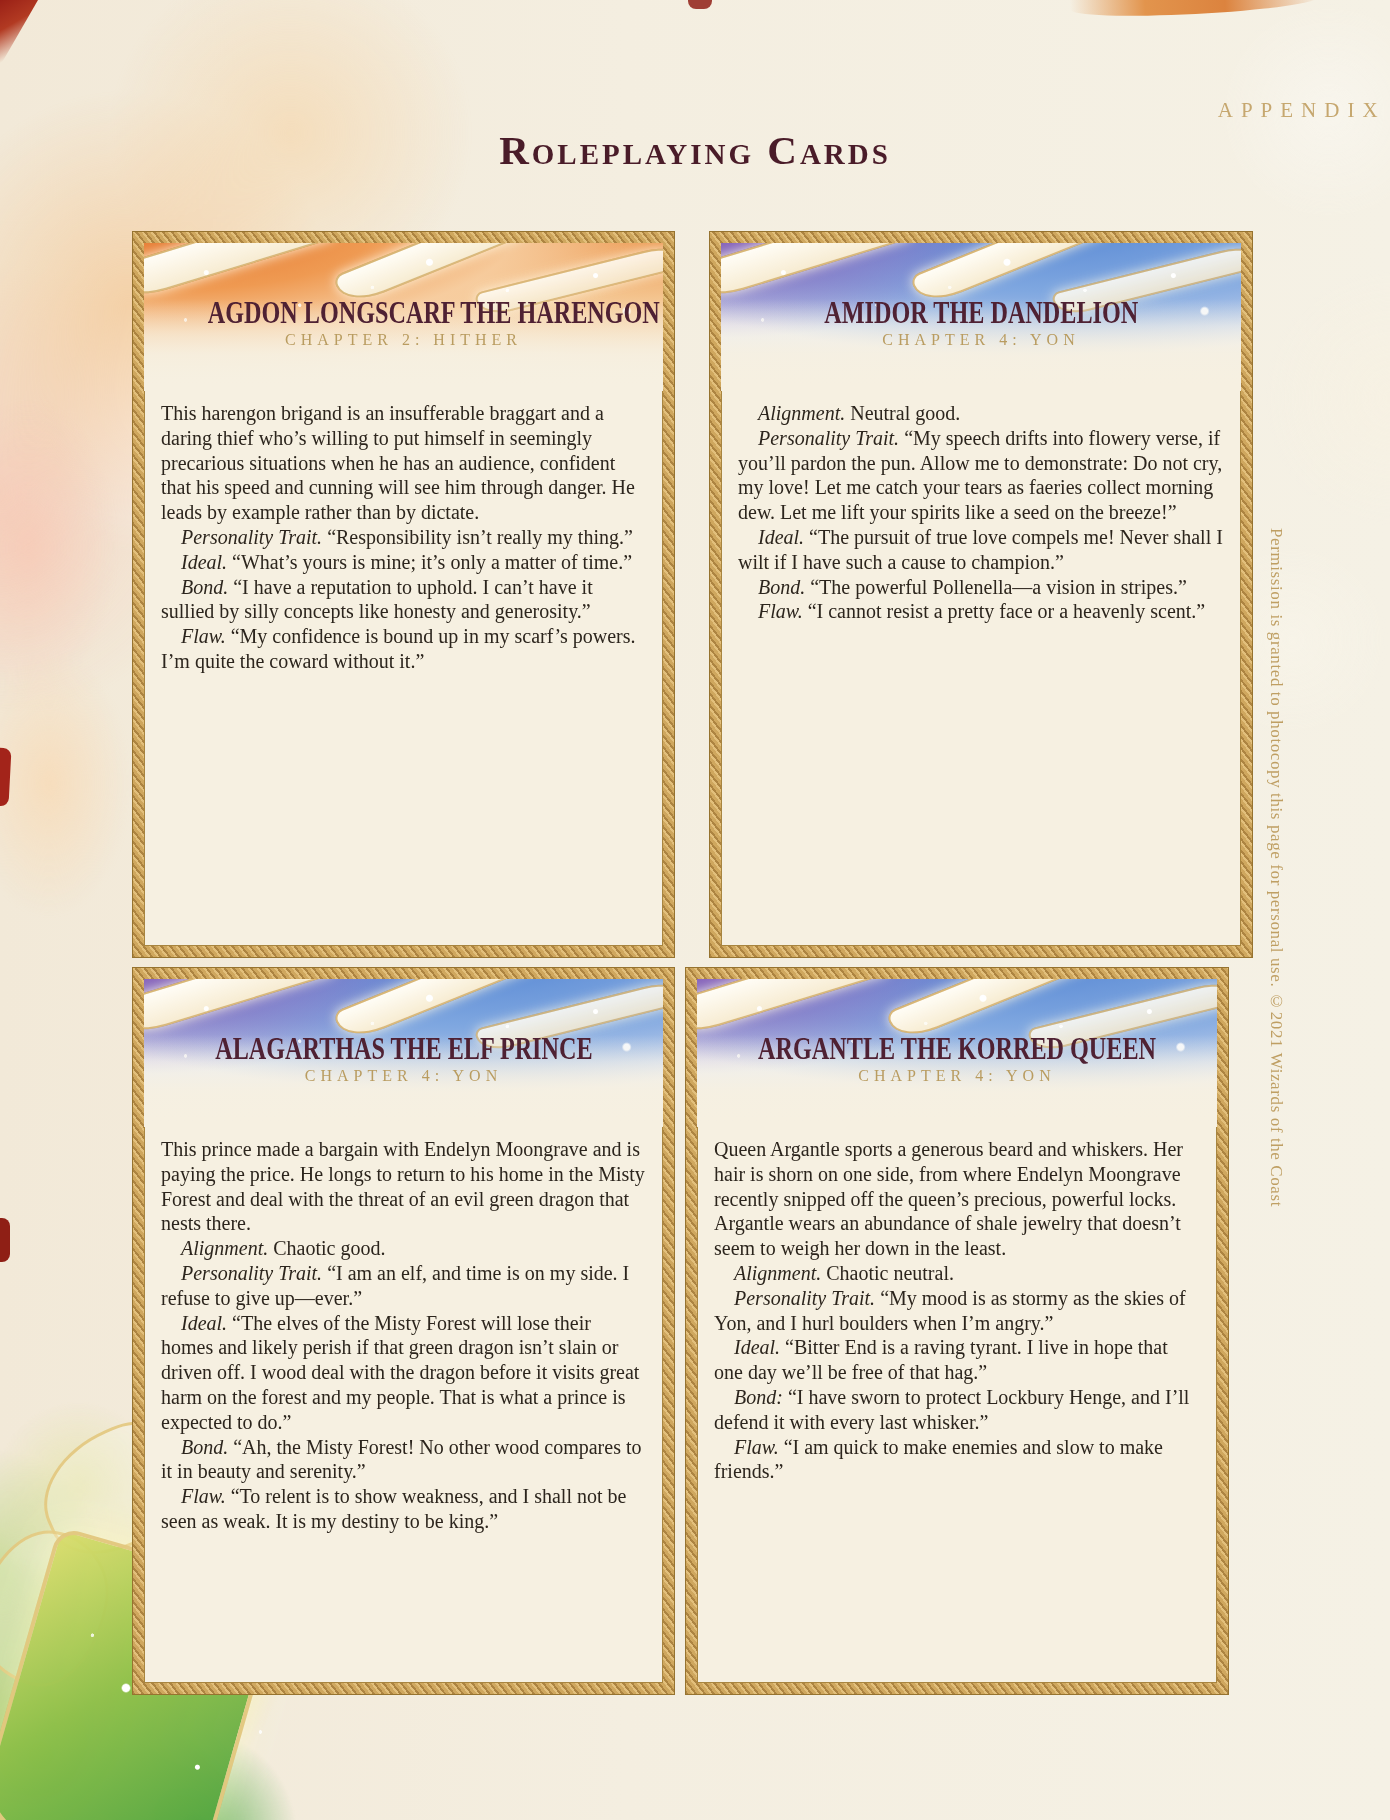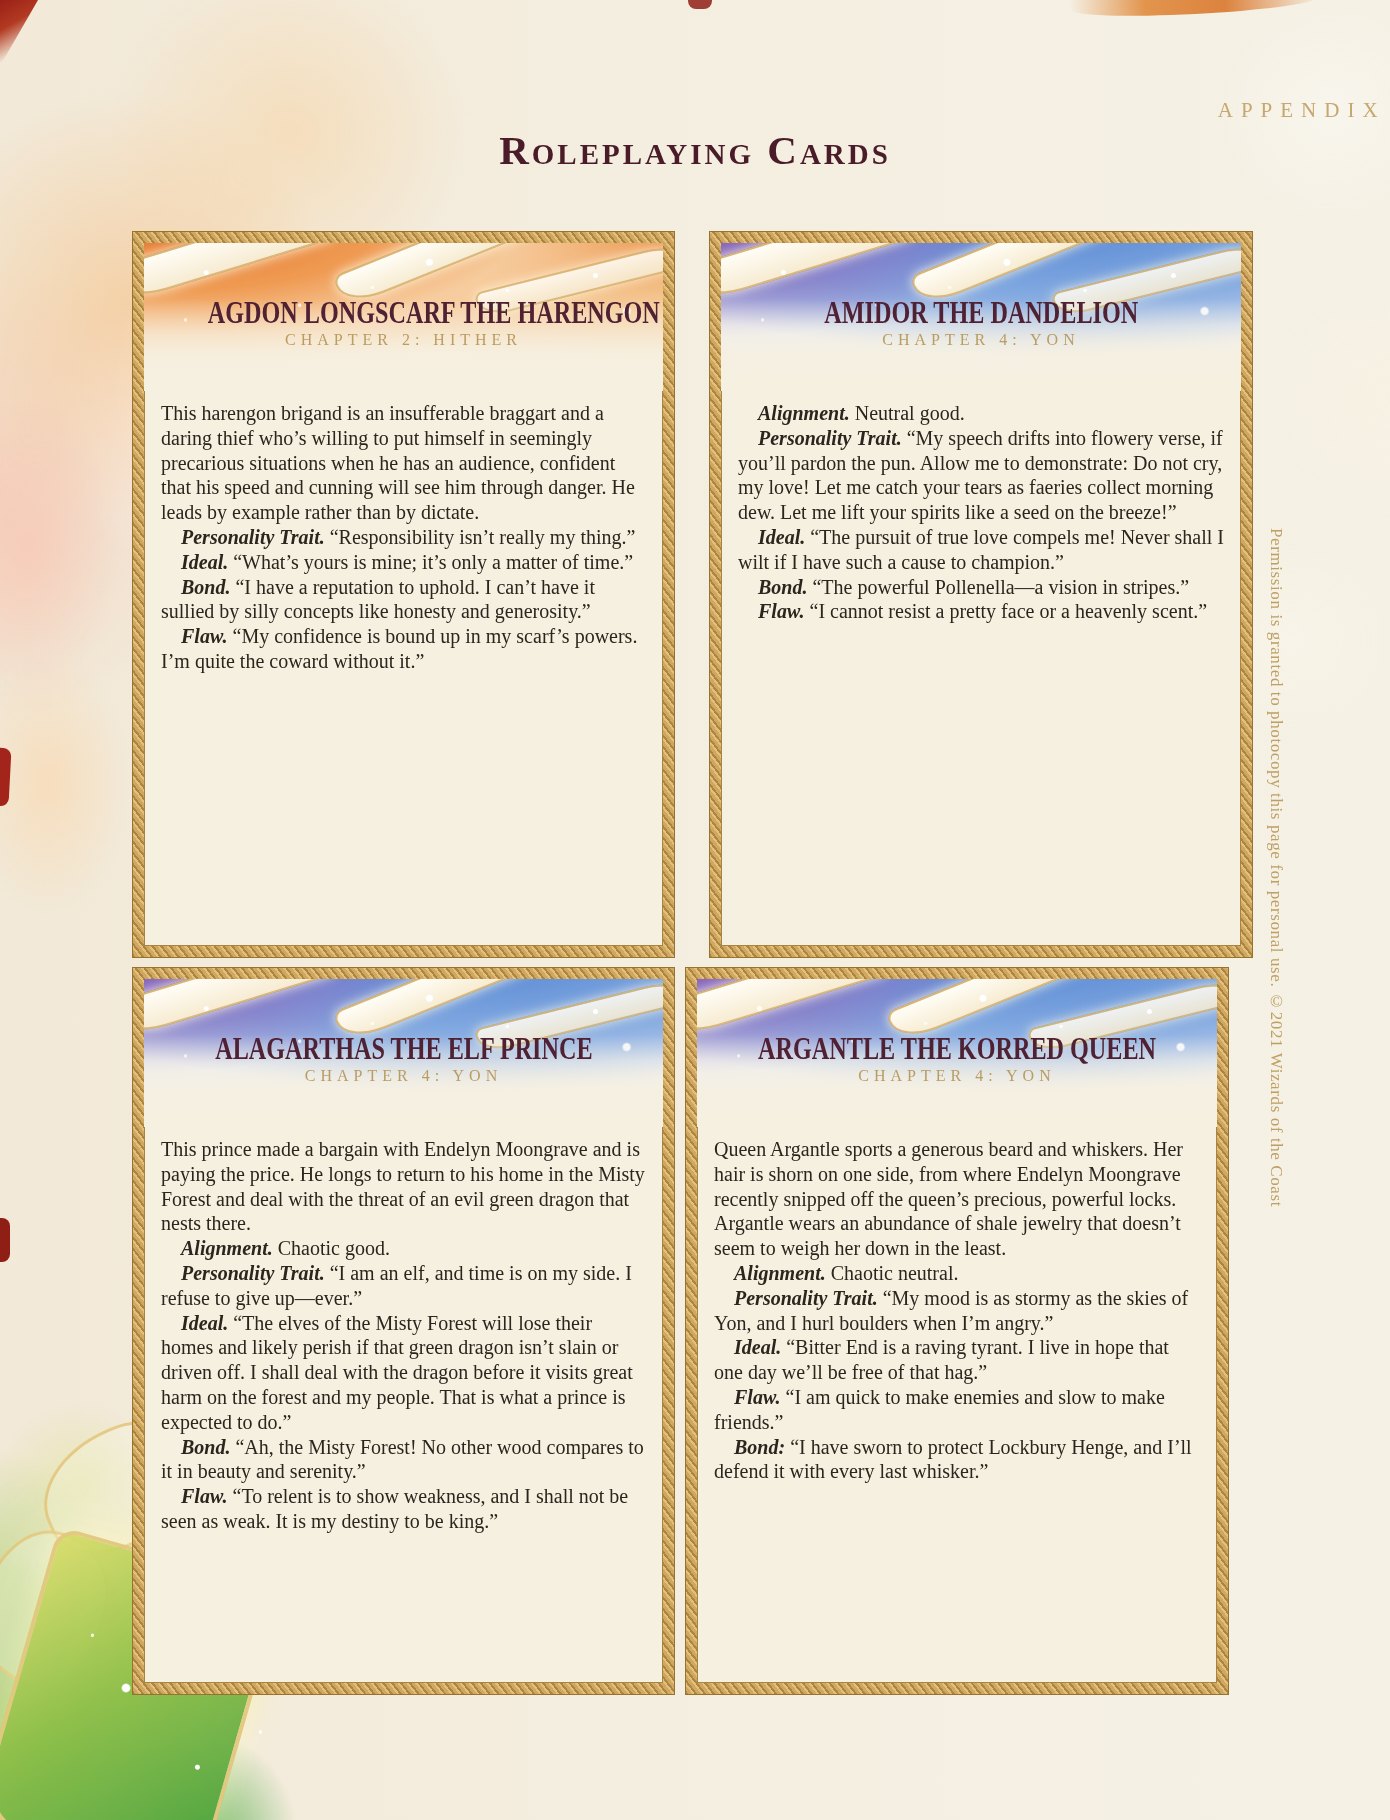--- a/index.html
+++ b/index.html
@@ -170,21 +170,21 @@
     color:#b99c60;
     text-transform:uppercase;
   }
   .card-body{
     padding:10px 17px 0 17px;
     font-size:20px;line-height:1.24;
     color:#2c251d;
   }
   .intro{margin:0;}
   .entry{margin:0;text-indent:20px;}
-  .entry-label{font-weight:700;font-style:italic;text-align:right;}
+  .entry-label{font-weight:400;font-style:italic;text-align:right;}
   
   .photocopy-note{
     position:absolute;left:1266px;top:528px;
     writing-mode:vertical-rl;
     font-size:17px;letter-spacing:.6px;
     color:#bf9f63;
     white-space:nowrap;
   }
 </style>
 </head>
@@ -261,21 +261,21 @@
     <div class="head-fade"></div>
     <div class="title-wrap">
       <div class="card-title">Alagarthas the Elf Prince</div>
       <div class="card-chapter">Chapter 4: Yon</div>
     </div>
   </div>
   <div class="card-body">
     <p class="intro">This prince made a bargain with Endelyn Moongrave and is paying the price. He longs to return to his home in the Misty Forest and deal with the threat of an evil green dragon that nests there.</p>
     <p class="entry"><span class="entry-label">Alignment.</span> <span class="entry-text">Chaotic good.</span></p>
     <p class="entry"><span class="entry-label">Personality Trait.</span> <span class="entry-text">“I am an elf, and time is on my side. I refuse to give up—ever.”</span></p>
-    <p class="entry"><span class="entry-label">Ideal.</span> <span class="entry-text">“The elves of the Misty Forest will lose their homes and likely perish if that green dragon isn’t slain or driven off. I shall deal with the dragon before it visits great harm on the forest and my people. That is what a prince is expected to do.”</span></p>
+    <p class="entry"><span class="entry-label">Ideal.</span> <span class="entry-text">“The elves of the Misty Forest will lose their homes and likely perish if that green dragon isn’t slain or driven off. I wood deal with the dragon before it visits great harm on the forest and my people. That is what a prince is expected to do.”</span></p>
     <p class="entry"><span class="entry-label">Bond.</span> <span class="entry-text">“Ah, the Misty Forest! No other wood compares to it in beauty and serenity.”</span></p>
     <p class="entry"><span class="entry-label">Flaw.</span> <span class="entry-text">“To relent is to show weakness, and I shall not be seen as weak. It is my destiny to be king.”</span></p>
   </div>
 </div>
 
 <div class="card card-4">
   <div class="card-head">
     <div class="art art-blue"></div>
     <div class="streak s1"></div>
     <div class="streak s2"></div>
@@ -285,18 +285,18 @@
     <div class="title-wrap">
       <div class="card-title">Argantle the Korred Queen</div>
       <div class="card-chapter">Chapter 4: Yon</div>
     </div>
   </div>
   <div class="card-body">
     <p class="intro">Queen Argantle sports a generous beard and whiskers. Her hair is shorn on one side, from where Endelyn Moongrave recently snipped off the queen’s precious, powerful locks. Argantle wears an abundance of shale jewelry that doesn’t seem to weigh her down in the least.</p>
     <p class="entry"><span class="entry-label">Alignment.</span> <span class="entry-text">Chaotic neutral.</span></p>
     <p class="entry"><span class="entry-label">Personality Trait.</span> <span class="entry-text">“My mood is as stormy as the skies of Yon, and I hurl boulders when I’m angry.”</span></p>
     <p class="entry"><span class="entry-label">Ideal.</span> <span class="entry-text">“Bitter End is a raving tyrant. I live in hope that one day we’ll be free of that hag.”</span></p>
+    <p class="entry"><span class="entry-label">Bond:</span> <span class="entry-text">“I have sworn to protect Lockbury Henge, and I’ll defend it with every last whisker.”</span></p>
     <p class="entry"><span class="entry-label">Flaw.</span> <span class="entry-text">“I am quick to make enemies and slow to make friends.”</span></p>
-    <p class="entry"><span class="entry-label">Bond:</span> <span class="entry-text">“I have sworn to protect Lockbury Henge, and I’ll defend it with every last whisker.”</span></p>
   </div>
 </div>
 
 <div class="photocopy-note">Permission is granted to photocopy this page for personal use. ©2021 Wizards of the Coast</div>
 
 </body></html>

